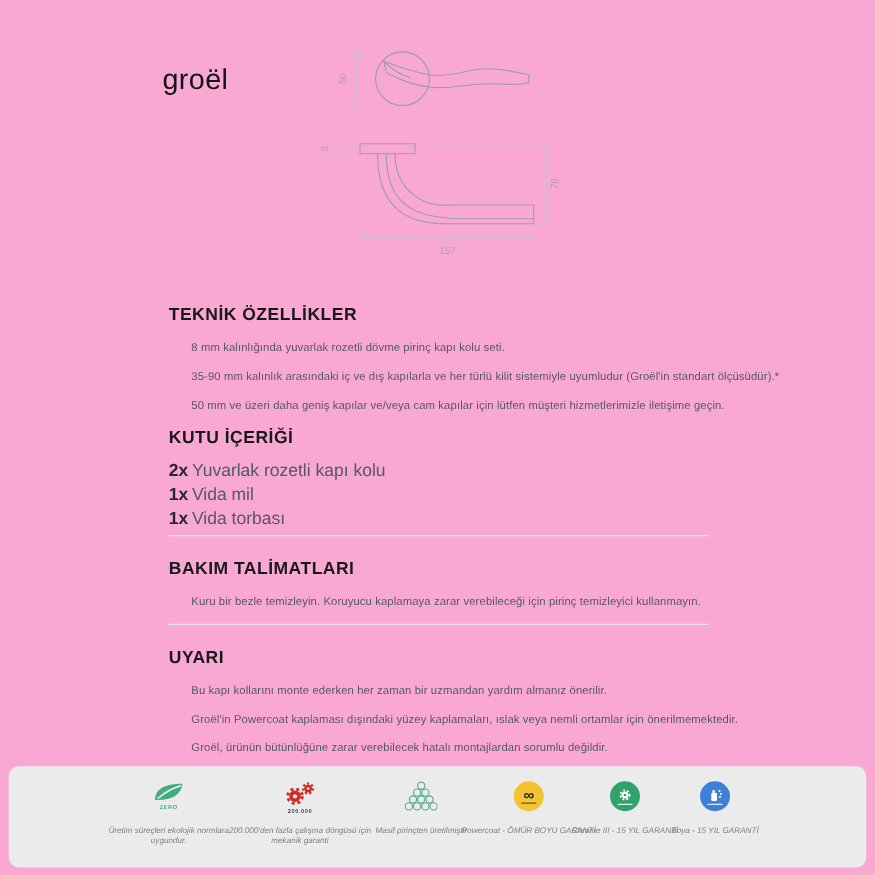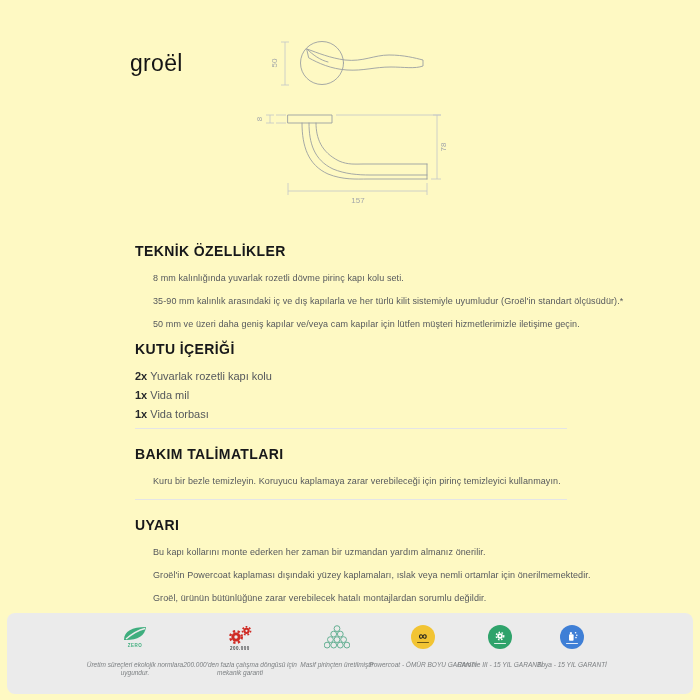--- a/index.html
+++ b/index.html
@@ -1,34 +1,34 @@
 <!DOCTYPE html>
 <html><head>
 <meta charset="utf-8">
 <style>
   * { margin:0; padding:0; box-sizing:border-box; }
   html,body { width:700px; height:700px; }
   body { background:#fff; font-family:"Liberation Sans", sans-serif; position:relative; overflow:hidden; }
 
-  .page { position:absolute; inset:0; background:#fef9c3; }
+  .page { position:absolute; inset:0; background:#f9a8d4; }
 
   .logo { position:absolute; left:130px; top:50px; font-size:23px; font-weight:500;
           color:#141414; letter-spacing:0.3px; }
 
   .drawing { position:absolute; left:250px; top:33px; }
   .drawing .ln { stroke:#9b9fa2; fill:none; stroke-width:0.9; stroke-linecap:round; stroke-linejoin:round; }
   .drawing .dim { stroke:#c3c6c8; fill:none; stroke-width:0.8; }
   .drawing text { fill:#a3a7aa; font-size:8px; stroke:none; }
 
   .content { position:absolute; left:135px; top:244px; width:432px; }
   .content h2 { font-size:14px; line-height:14px; color:#17181a; letter-spacing:0.4px;
                 font-weight:bold; margin:0 0 15px; }
   .content p  { font-size:9px; line-height:11px; color:#55585c; margin:0 18px 12px;
                 letter-spacing:0.1px; white-space:nowrap; }
-  .box-item   { font-size:11px; line-height:11px; color:#55585c; margin:0 0 8px; white-space:nowrap; }
+  .box-item   { font-size:14px; line-height:11px; color:#55585c; margin:0 0 8px; white-space:nowrap; }
   .box-item b { color:#26282a; margin-right:3px; }
   .divider { border:none; border-top:1px solid #e4e5e6; margin:2px 0 18px; }
 
   .footer { position:absolute; left:7px; right:7px; top:613px; height:81px;
             background:#ebebeb; border-radius:8px; }
   .badge { position:absolute; top:12px; text-align:center; }
   .icon-box { height:32px; display:flex; flex-direction:column; align-items:center;
               justify-content:flex-start; }
   .icon-sublabel { font-size:4.5px; font-weight:bold; letter-spacing:0.5px; margin-top:1px; }
   .sub-green { color:#3fae7e; }

